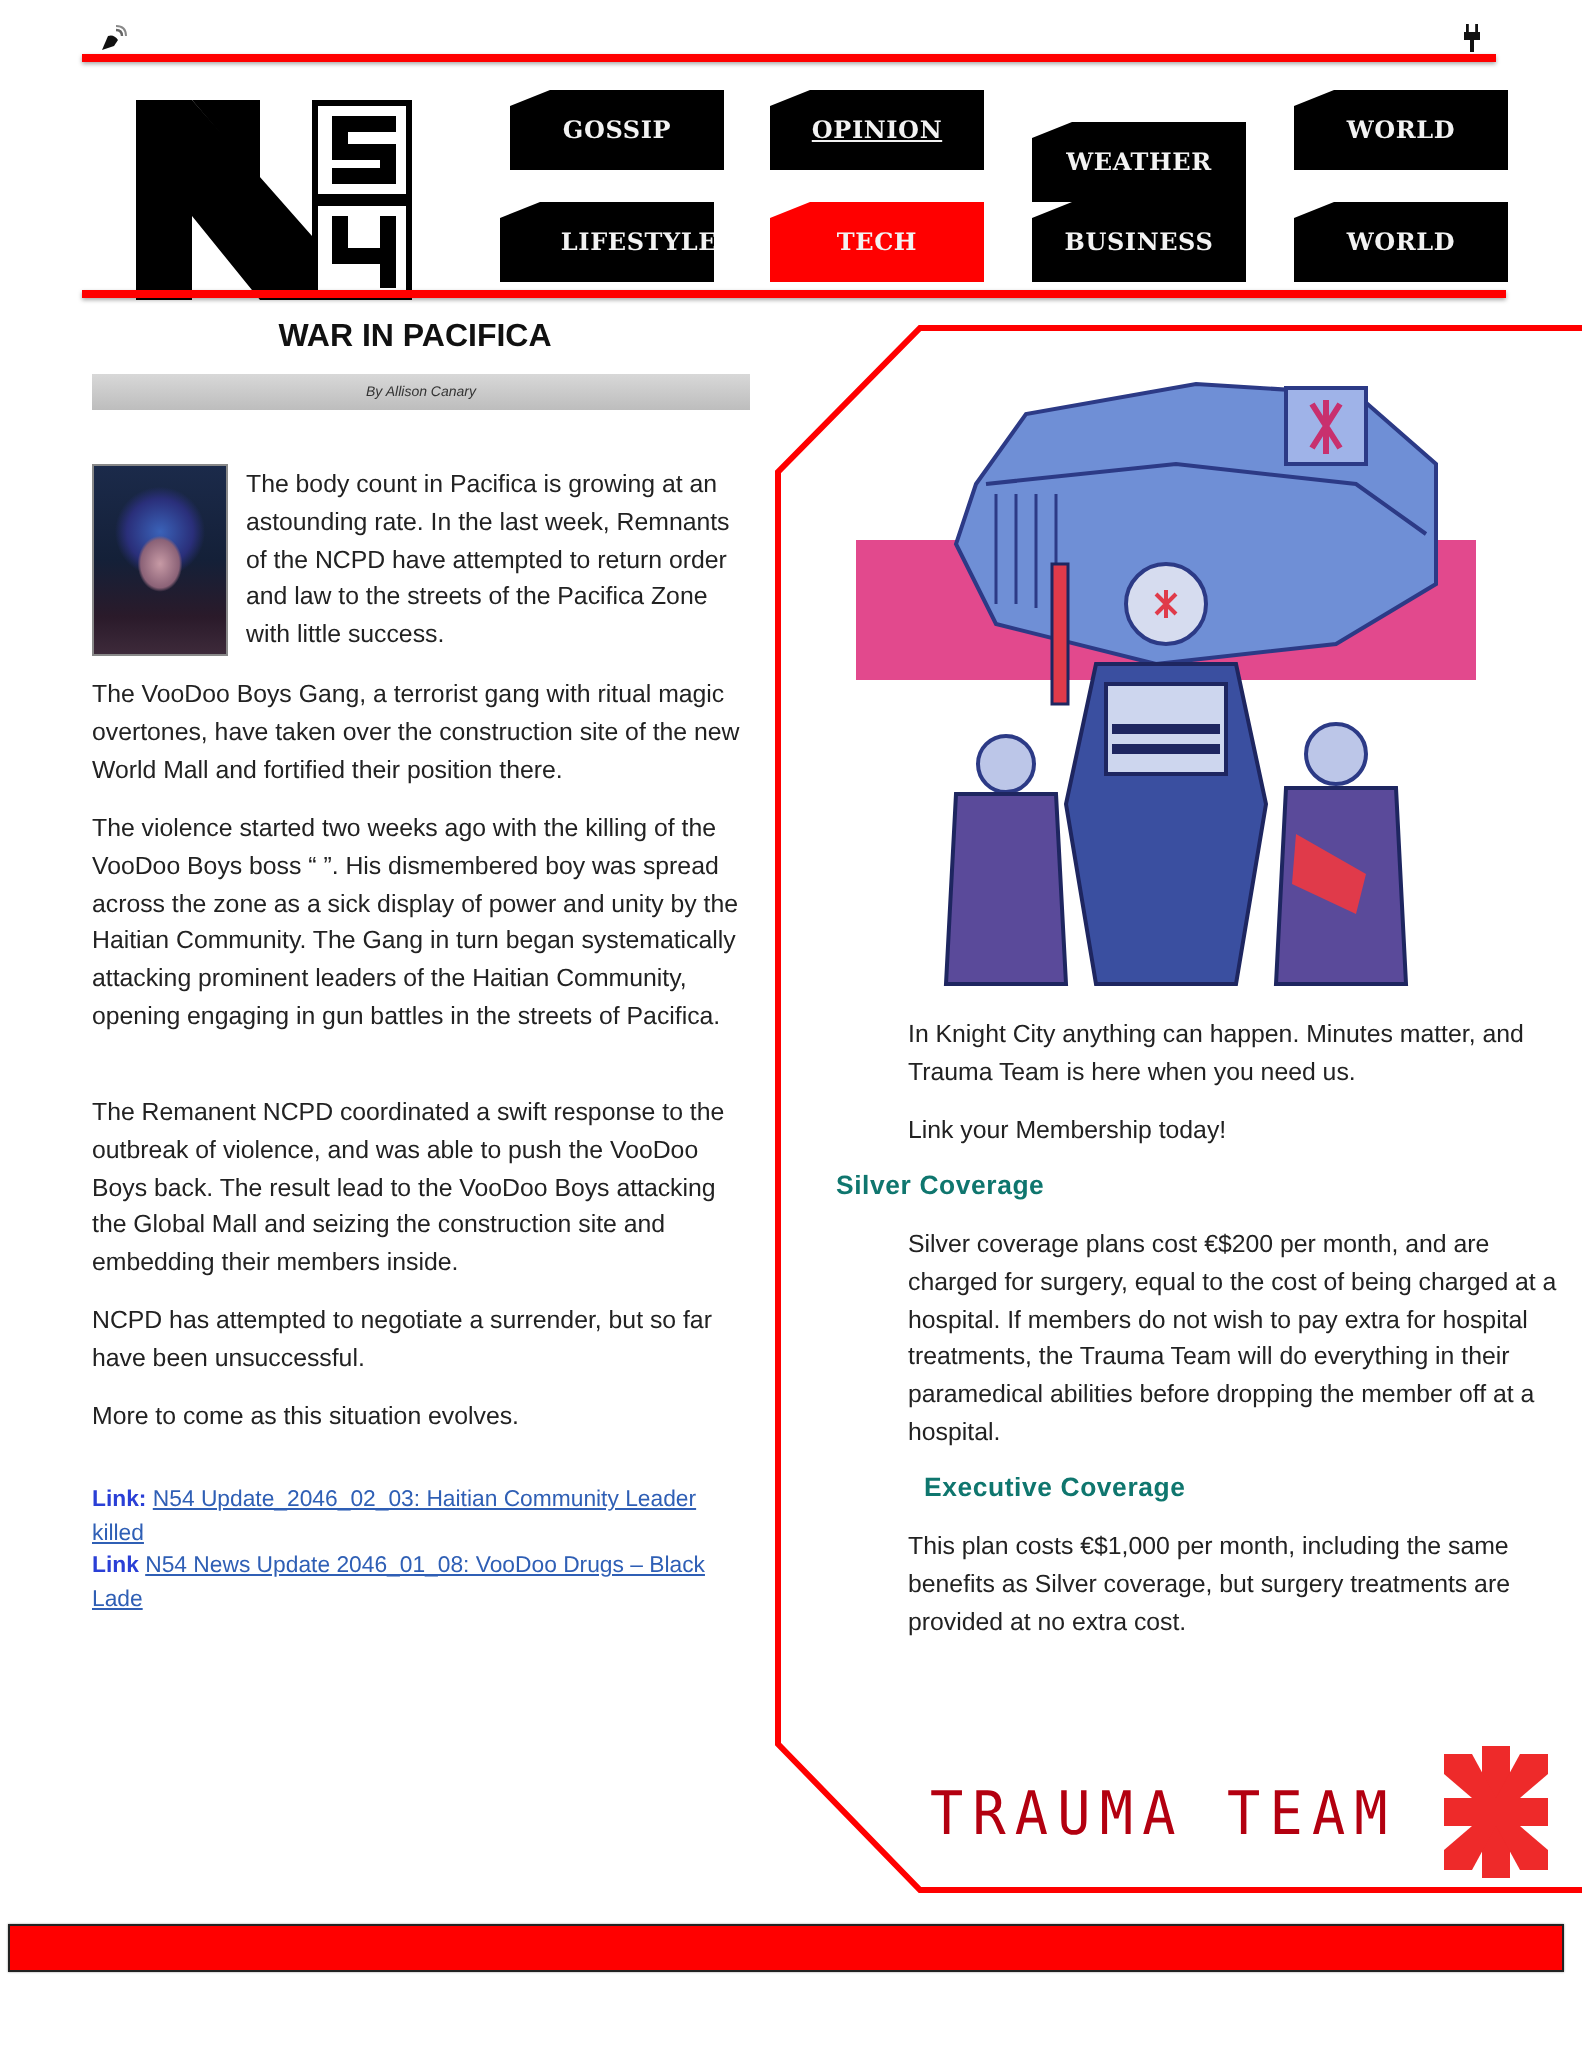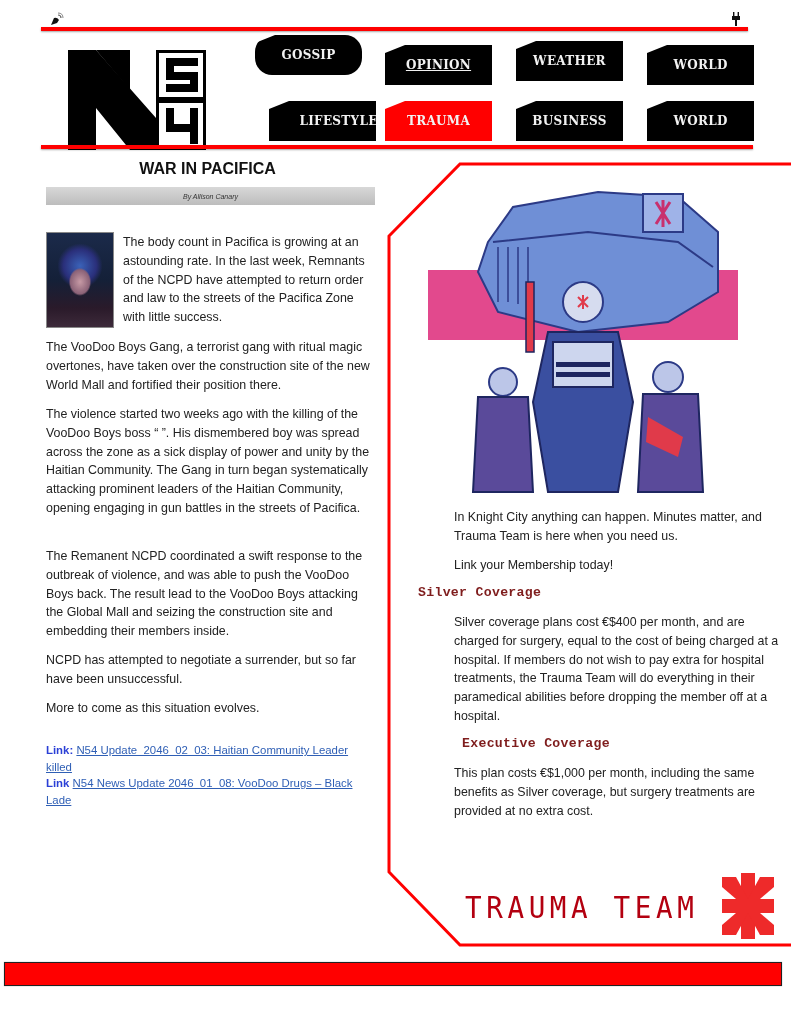--- a/index.html
+++ b/index.html
@@ -47,21 +47,21 @@
   .link-label { color: #2a3fd6; font-weight: bold; }
   .link-text { color: #2f5fb5; text-decoration: underline; cursor: pointer; }
 
   
   .frame { left: 384px; top: 160px; width: 407px; height: 790px; }
 
   
   .ad-image { left: 418px; top: 172px; width: 330px; height: 330px; }
 
   .ad-text { font-size: 12.4px; line-height: 18.8px; color: #222; margin-left: 36px; }
-  .ad-head { font-size: 13.2px; font-weight: bold; color: #7f1d1d; letter-spacing: 0.3px; font-family: Liberation Mono, monospace; }
+  .ad-head { font-size: 13.2px; font-weight: bold; color: #0f766e; letter-spacing: 0.3px; }
 
   .tt-logo-text { left: 465px; top: 890px; font-family: "DejaVu Sans Mono", monospace; font-size: 30px; color: #b30010; letter-spacing: 5px; transform: scaleX(0.92); transform-origin: left; }
   .tt-mark { left: 722px; top: 873px; width: 52px; height: 66px; }
 
   .bottom-bar { left: 4px; top: 962px; width: 778px; height: 24px; background: #ff0000; border: 1px solid #222; box-shadow: 0 0 1px #999; }
 </style>
 </head>
 <body>
 
 <svg class="abs satellite-icon" viewBox="0 0 14 14">
@@ -83,26 +83,26 @@
   <rect x="88" y="0" width="50" height="100" fill="#000"></rect>
   <rect x="91" y="3" width="44" height="44" fill="#fff"></rect>
   <rect x="91" y="53" width="44" height="44" fill="#fff"></rect>
 
   <path d="M98 8 H130 V16 H106 V22 H130 V42 H98 V34 H122 V30 H98 Z" fill="#000"></path>
 
   <path d="M98 58 H106 V74 H122 V58 H130 V94 H122 V82 H98 Z" fill="#000"></path>
 </svg>
 
 <div>
-  <div class="nav-btn" style="left:255px;top:35px;border-radius:17px;">GOSSIP</div>
+  <div class="nav-btn" style="left:255px;top:45px;">GOSSIP</div>
   <div class="nav-btn" style="left:385px;top:45px;text-decoration:underline;">OPINION</div>
-  <div class="nav-btn" style="left:516px;top:41px;">WEATHER</div>
+  <div class="nav-btn" style="left:516px;top:61px;">WEATHER</div>
   <div class="nav-btn" style="left:647px;top:45px;">WORLD</div>
-  <div class="nav-btn" style="left:269px;top:101px;padding-left:32px;">LIFESTYLE</div>
-  <div class="nav-btn active" style="left:385px;top:101px;">TRAUMA</div>
+  <div class="nav-btn" style="left:250px;top:101px;padding-left:32px;">LIFESTYLE</div>
+  <div class="nav-btn active" style="left:385px;top:101px;">TECH</div>
   <div class="nav-btn" style="left:516px;top:101px;">BUSINESS</div>
   <div class="nav-btn" style="left:647px;top:101px;">WORLD</div>
 </div>
 <div class="abs header-line"></div>
 
 <div class="abs article-title">WAR IN PACIFICA</div>
 <div class="abs byline-bar">By Allison Canary</div>
 <div class="abs portrait"></div>
 
 <p class="abs article-text p-intro">The body count in Pacifica is growing at an astounding rate. In the last week, Remnants of the NCPD have attempted to return order and law to the streets of the Pacifica Zone with little success.</p>
@@ -148,21 +148,21 @@
   <path d="M60 225 L110 225 L115 320 L55 320 Z" fill="#5a4a9a" stroke="#1e2660" stroke-width="2"></path>
   <circle cx="250" cy="205" r="15" fill="#bcc6e8" stroke="#2c3a86" stroke-width="2"></circle>
   <path d="M225 222 L280 222 L285 320 L220 320 Z" fill="#5a4a9a" stroke="#1e2660" stroke-width="2"></path>
   <path d="M230 245 L265 265 L260 285 L228 270 Z" fill="#e03a4a"></path>
 </svg>
 
 <p class="abs ad-text" style="left:418px;top:508px;width:340px;">In Knight City anything can happen. Minutes matter, and Trauma Team is here when you need us.</p>
 <p class="abs ad-text" style="left:418px;top:556px;width:340px;">Link your Membership today!</p>
 
 <h3 class="abs ad-head" style="left:418px;top:585px;">Silver Coverage</h3>
-<p class="abs ad-text" style="left:418px;top:613px;width:330px;">Silver coverage plans cost €$400 per month, and are charged for surgery, equal to the cost of being charged at a hospital. If members do not wish to pay extra for hospital treatments, the Trauma Team will do everything in their paramedical abilities before dropping the member off at a hospital.</p>
+<p class="abs ad-text" style="left:418px;top:613px;width:330px;">Silver coverage plans cost €$200 per month, and are charged for surgery, equal to the cost of being charged at a hospital. If members do not wish to pay extra for hospital treatments, the Trauma Team will do everything in their paramedical abilities before dropping the member off at a hospital.</p>
 
 <h3 class="abs ad-head" style="left:418px;top:736px;margin-left:44px;">Executive Coverage</h3>
 <p class="abs ad-text" style="left:418px;top:764px;width:330px;">This plan costs €$1,000 per month, including the same benefits as Silver coverage, but surgery treatments are provided at no extra cost.</p>
 
 <div class="abs tt-logo-text">TRAUMA TEAM</div>
 <svg class="abs tt-mark" viewBox="0 0 52 66">
   <rect x="19" y="0" width="14" height="66" fill="#ee2a2a"></rect>
   <polygon points="0,4 14,4 26,26 14,26 0,14" fill="#ee2a2a"></polygon>
   <polygon points="52,4 38,4 26,26 38,26 52,14" fill="#ee2a2a"></polygon>
   <polygon points="0,62 14,62 26,40 14,40 0,52" fill="#ee2a2a"></polygon>

